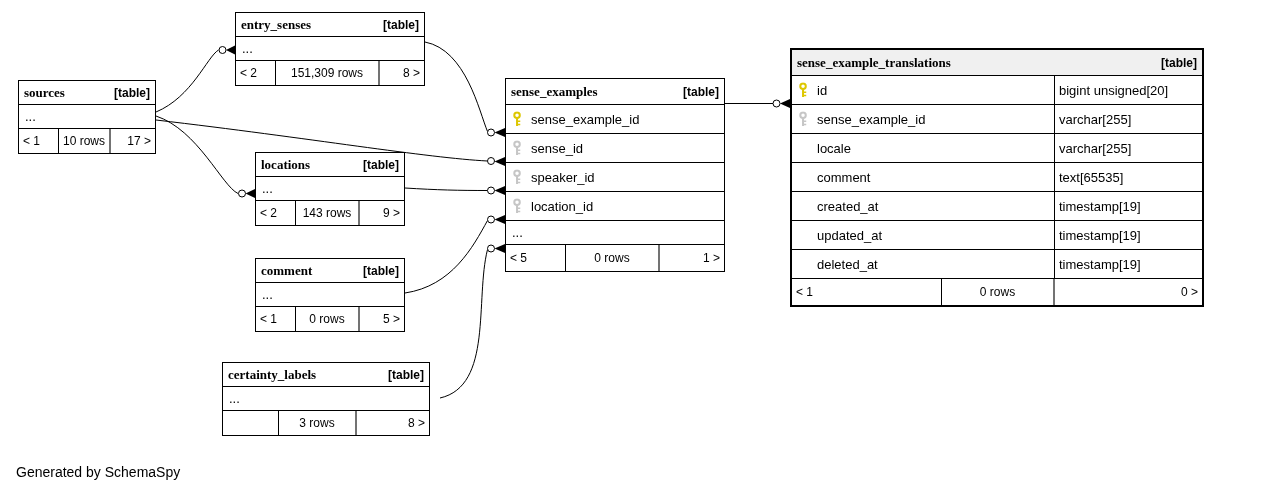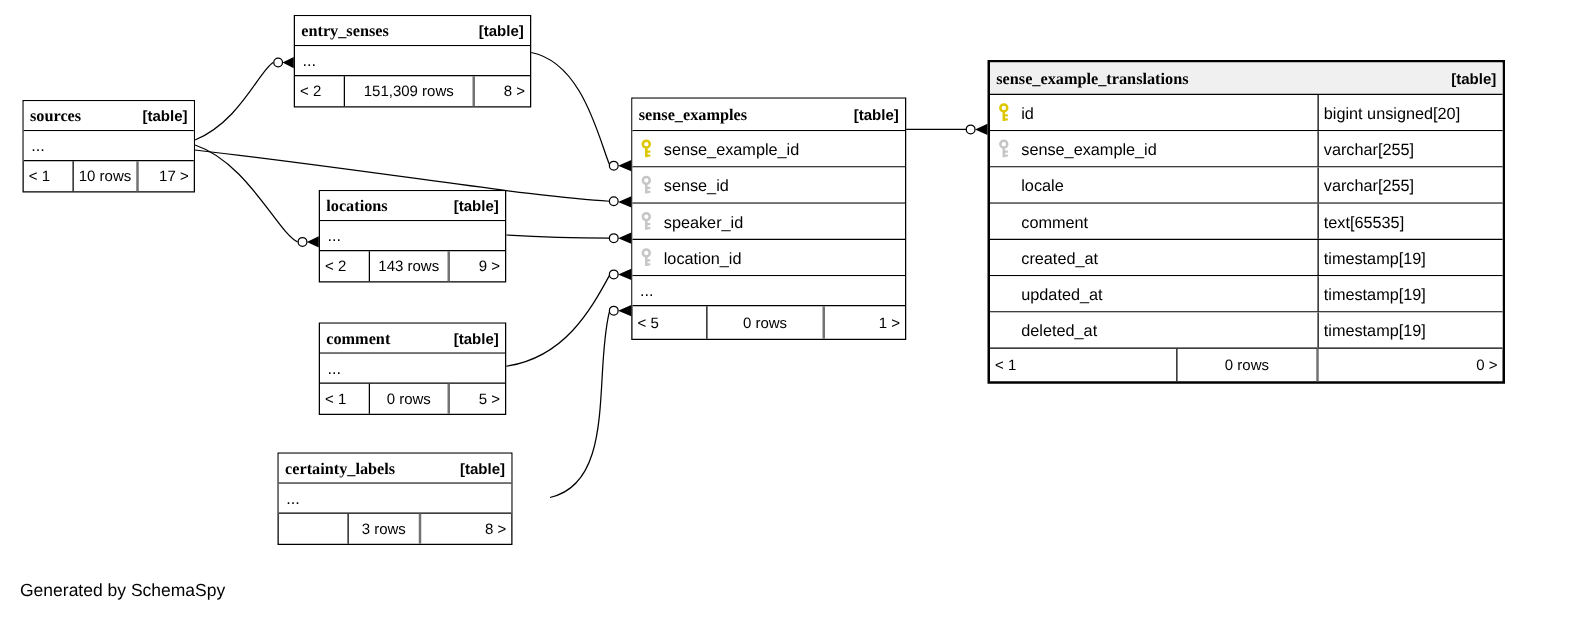--- a/index.html
+++ b/index.html
@@ -102,21 +102,21 @@
       <span class="tbl-tag">[table]</span>
     </div>
     <div class="tbl-row">...</div>
     <div class="tbl-footer">
       <span class="fl">&lt; 1</span>
       <span class="fc">0 rows</span>
       <span class="fr">5 &gt;</span>
     </div>
   </div>
 
-  <div class="table-box" id="tbl-certainty-labels" style="left:222px;top:362px;width:188px">
+  <div class="table-box" id="tbl-certainty-labels" style="left:222px;top:362px;width:208px">
     <div class="tbl-header">
       <span class="tbl-name">certainty_labels</span>
       <span class="tbl-tag">[table]</span>
     </div>
     <div class="tbl-row">...</div>
     <div class="tbl-footer">
       <span class="fl"></span>
       <span class="fc">3 rows</span>
       <span class="fr">8 &gt;</span>
     </div>

